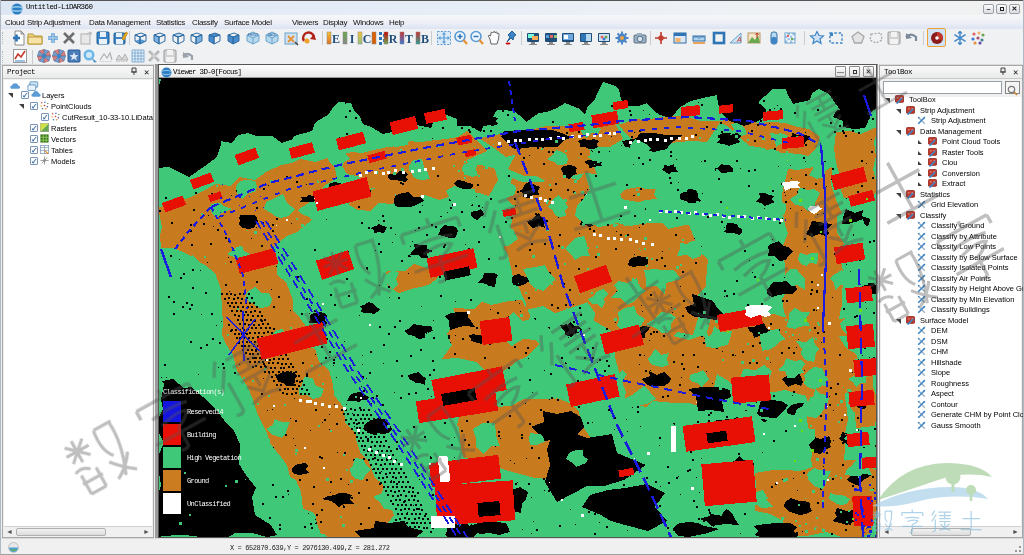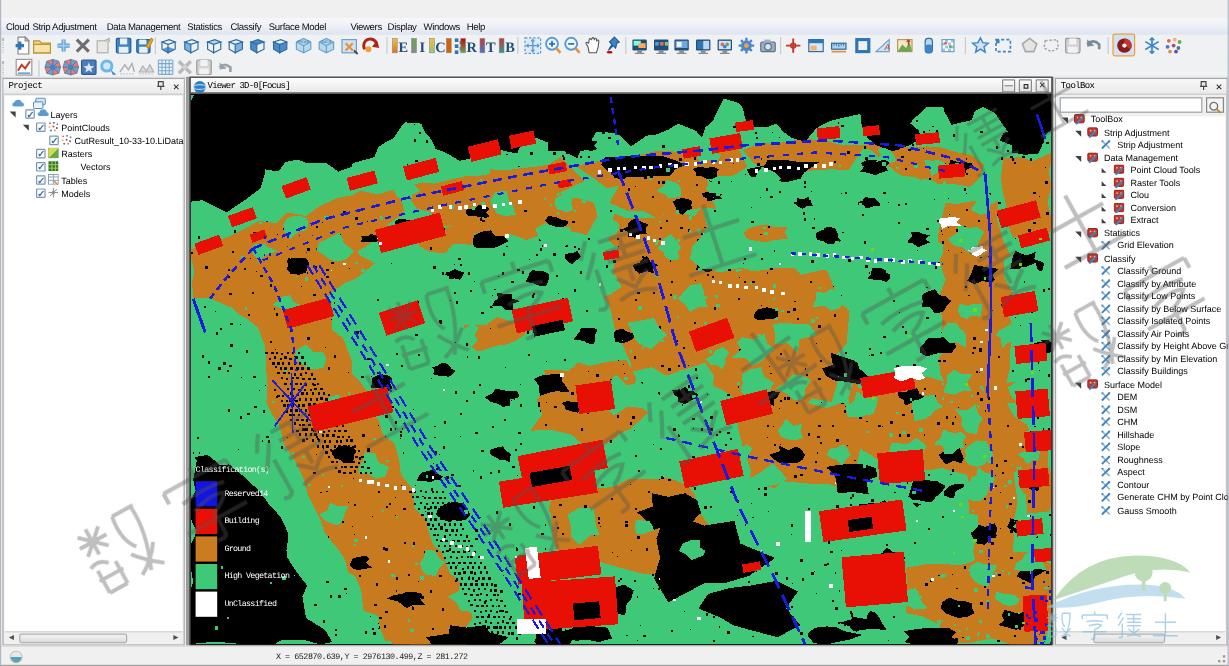--- a/index.html
+++ b/index.html
@@ -104,20 +104,33 @@
     font-family:"Liberation Mono",monospace; font-size:7px; color:#222; letter-spacing:-0.4px;}
 
   
   #wm { position:absolute; left:0; top:0; width:1024px; height:555px;
     pointer-events:none; z-index:60; }
 </style>
 </head>
 <body>
 <div id="app">
 
+  <div id="titlebar">
+    <svg id="titleicon" viewBox="0 0 12 12">
+        <circle cx="6" cy="6" r="5.5" fill="#2e7fc2"></circle>
+        <ellipse cx="6" cy="6" rx="5.5" ry="2.2" fill="none" stroke="#9fd0ef" stroke-width="1"></ellipse>
+        <path d="M1,4 h10 M1,8 h10" stroke="#9fd0ef" stroke-width="0.8"></path>
+      </svg>
+    <span id="titletext">Untitled-LiDAR360</span>
+    <div class="winbtn" style="left:983px">–</div>
+    <div class="winbtn" style="left:996px">
+        <span style="position:absolute;left:2.5px;top:2px;width:4px;height:4px;border:1px solid #222"></span>
+      </div>
+    <div class="winbtn" style="left:1009px">✕</div>
+  </div>
 
   <div id="menubar">
     <span style="left:5px">Cloud</span>
     <span style="left:27px">Strip Adjustment</span>
     <span style="left:89px">Data Management</span>
     <span style="left:156px">Statistics</span>
     <span style="left:192px">Classify</span>
     <span style="left:224px">Surface Model</span>
     <span style="left:292px">Viewers</span>
     <span style="left:323px">Display</span>
@@ -578,21 +591,21 @@
               <path d="M0.5,0.5 L10.5,0.5 L0.5,10.5 Z" fill="#cfe044"></path>
             </svg></i>
           <span class="tw" style="left:46px">Rasters</span>
         </div>
         <div class="trow" style="height:11px">
           <span class="cb" style="left:25px"></span>
           <i style="left:35px;top:0px"><svg width="9" height="9" viewBox="0 0 11 11">
               <rect x="0.5" y="0.5" width="10" height="10" fill="#38761d"></rect>
               <path d="M0.5,4 H10.5 M0.5,7.5 H10.5 M4,0.5 V10.5 M7.5,0.5 V10.5" stroke="#9fd468" stroke-width="1"></path>
             </svg></i>
-          <span class="tw" style="left:62px">Vectors</span>
+          <span class="tw" style="left:46px">Vectors</span>
         </div>
         <div class="trow" style="height:11px">
           <span class="cb" style="left:25px"></span>
           <i style="left:35px;top:0px"><svg width="9" height="9" viewBox="0 0 11 11">
               <rect x="0.5" y="0.5" width="10" height="10" fill="#fff" stroke="#8aa0b8"></rect>
               <path d="M0.5,3 H10.5 M0.5,6.5 H10.5 M5.5,0.5 V10.5" stroke="#8aa0b8"></path>
               <path d="M6,7 l4,4" stroke="#e69138" stroke-width="1.6"></path>
             </svg></i>
           <span class="tw" style="left:46px">Tables</span>
         </div>
@@ -965,26 +978,26 @@
           <div style="height:13px">Classification(s)</div>
           <div class="lgrow">
               <div class="lgsw" style="background:#1414e0"></div>
               <span class="lglab">Reserved14</span>
             </div>
           <div class="lgrow">
               <div class="lgsw" style="background:#ea1005"></div>
               <span class="lglab">Building</span>
             </div>
           <div class="lgrow">
+              <div class="lgsw" style="background:#3ec878"></div>
+              <span class="lglab">High Vegetation</span>
+            </div>
+          <div class="lgrow">
               <div class="lgsw" style="background:#cb7c20"></div>
               <span class="lglab">Ground</span>
-            </div>
-          <div class="lgrow">
-              <div class="lgsw" style="background:#3ec878"></div>
-              <span class="lglab">High Vegetation</span>
             </div>
           <div class="lgrow">
               <div class="lgsw" style="background:#ffffff"></div>
               <span class="lglab">UnClassified</span>
             </div>
         </div>
       </div>
     </div>
   </div>
 

